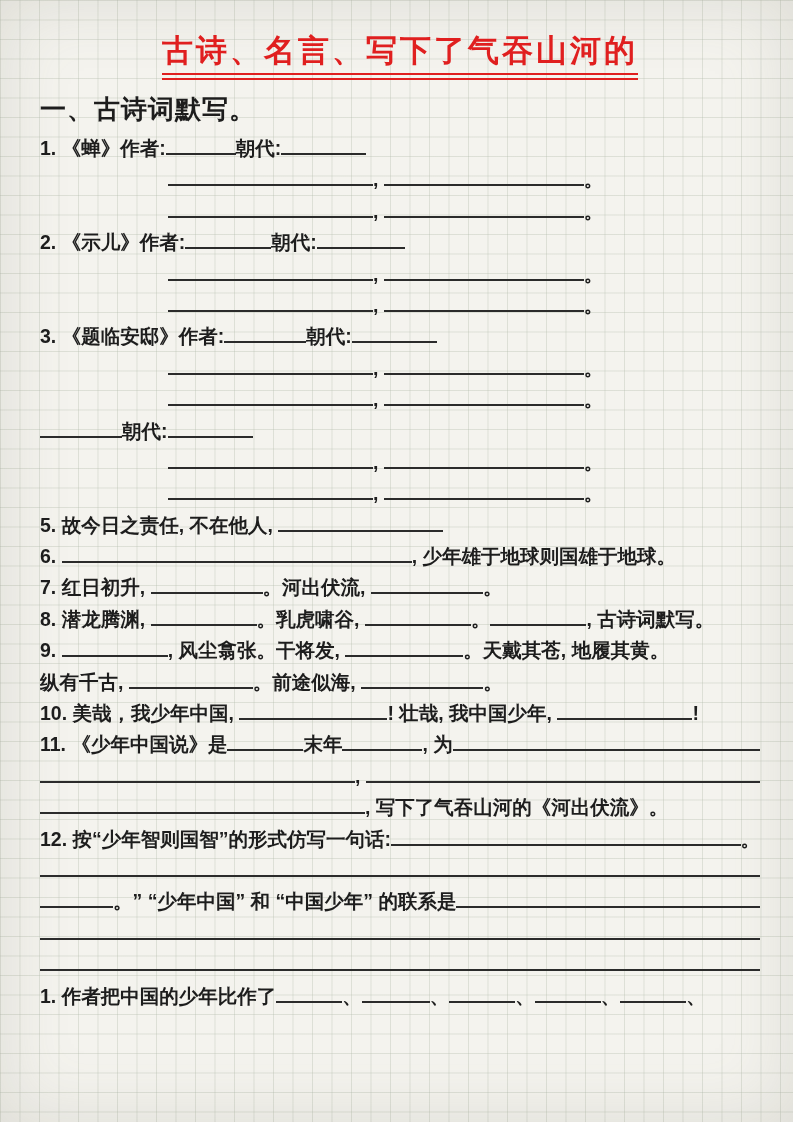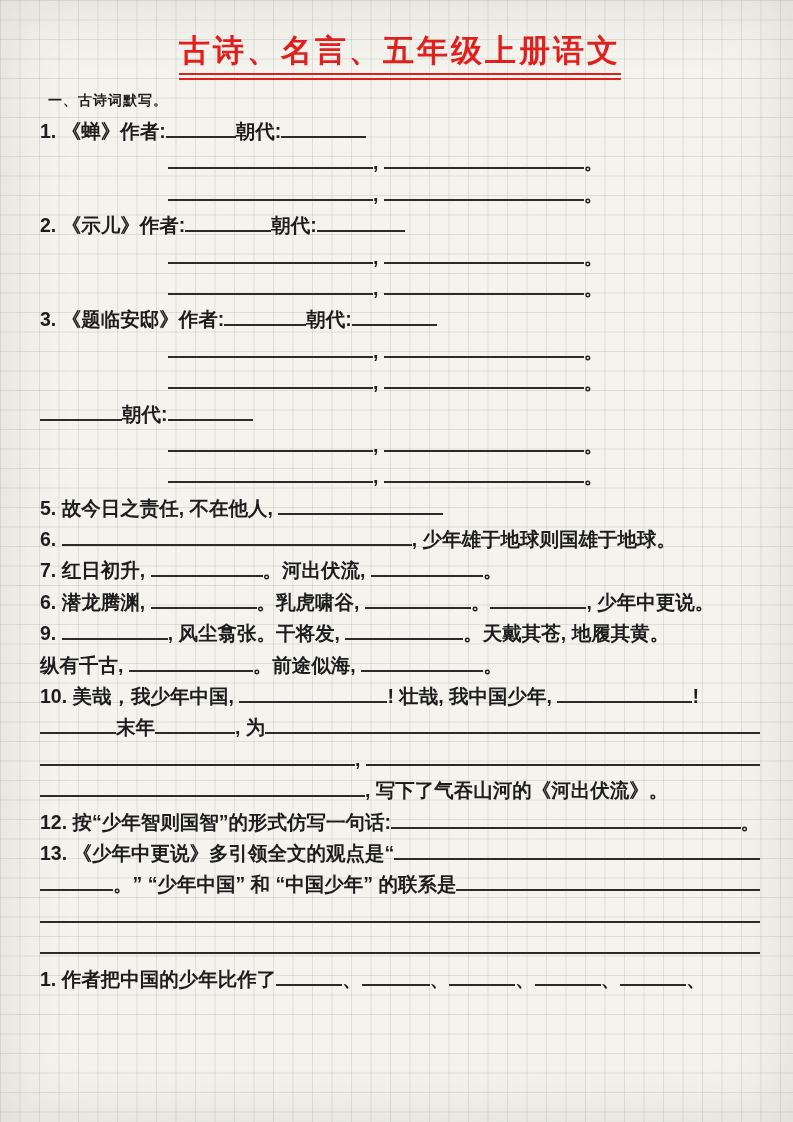--- a/index.html
+++ b/index.html
@@ -39,24 +39,24 @@
   .subtitle {
     display: inline-block;
     font-size: 31px;
     font-weight: 900;
     letter-spacing: 3px;
     color: #e01f1f;
     border-bottom: 7px double #e01f1f;
     padding-bottom: 1px;
   }
   .section {
-    font-size: 14px;
+    font-size: 26px;
     font-weight: 800;
     letter-spacing: 1px;
-    margin: 2px 0 6px 8px;
+    margin: 2px 0 6px 0;
   }
   .line {
     display: flex;
     align-items: baseline;
     height: 31.4px;
     font-size: 19.5px;
     font-weight: 700;
     overflow: hidden;
   }
   .line .t {
@@ -71,21 +71,21 @@
   .line .bl.grow {
     flex: 1 1 auto;
     min-width: 30px;
   }
 </style>
 </head>
 <body>
 
 <div class="paper">
   <div class="subtitle-wrap">
-    <span class="subtitle">古诗、名言、五年级上册语文</span>
+    <span class="subtitle">古诗、名言、写下了气吞山河的</span>
   </div>
   <div class="section">一、古诗词默写。</div>
   <div id="lines">
       <div class="line">
         <span class="t">​</span>
         <span class="t">1. 《蝉》作者:</span>
         <span class="bl" style="width: 70px;"></span>
         <span class="t">朝代:</span>
         <span class="bl" style="width: 85px;"></span>
       </div>
@@ -179,27 +179,27 @@
       <div class="line">
         <span class="t">​</span>
         <span class="t">7. 红日初升, </span>
         <span class="bl" style="width: 112px;"></span>
         <span class="t">。河出伏流, </span>
         <span class="bl" style="width: 112px;"></span>
         <span class="t">。</span>
       </div>
       <div class="line">
         <span class="t">​</span>
-        <span class="t">6. 潜龙腾渊, </span>
+        <span class="t">8. 潜龙腾渊, </span>
         <span class="bl" style="width: 106px;"></span>
         <span class="t">。乳虎啸谷, </span>
         <span class="bl" style="width: 106px;"></span>
         <span class="t">。</span>
         <span class="bl" style="width: 96px;"></span>
-        <span class="t">, 少年中更说。</span>
+        <span class="t">, 古诗词默写。</span>
       </div>
       <div class="line">
         <span class="t">​</span>
         <span class="t">9. </span>
         <span class="bl" style="width: 106px;"></span>
         <span class="t">, 风尘翕张。干将发, </span>
         <span class="bl" style="width: 118px;"></span>
         <span class="t">。天戴其苍, 地履其黄。</span>
       </div>
       <div class="line">
@@ -213,20 +213,21 @@
       <div class="line">
         <span class="t">​</span>
         <span class="t">10. 美哉，我少年中国, </span>
         <span class="bl" style="width: 148px;"></span>
         <span class="t">! 壮哉, 我中国少年, </span>
         <span class="bl" style="width: 135px;"></span>
         <span class="t">!</span>
       </div>
       <div class="line">
         <span class="t">​</span>
+        <span class="t">11. 《少年中国说》是</span>
         <span class="bl" style="width: 76px;"></span>
         <span class="t">末年</span>
         <span class="bl" style="width: 80px;"></span>
         <span class="t">, 为</span>
         <span class="bl grow"></span>
       </div>
       <div class="line">
         <span class="t">​</span>
         <span class="bl" style="width: 315px;"></span>
         <span class="t">, </span>
@@ -238,21 +239,20 @@
         <span class="t">, 写下了气吞山河的《河出伏流》。</span>
       </div>
       <div class="line">
         <span class="t">​</span>
         <span class="t">12. 按“少年智则国智”的形式仿写一句话:</span>
         <span class="bl grow"></span>
         <span class="t">。</span>
       </div>
       <div class="line">
         <span class="t">​</span>
-        <span class="t">13. 《少年中更说》多引领全文的观点是“</span>
         <span class="bl grow"></span>
       </div>
       <div class="line">
         <span class="t">​</span>
         <span class="bl" style="width: 73px;"></span>
         <span class="t">。” “少年中国” 和 “中国少年” 的联系是</span>
         <span class="bl grow"></span>
       </div>
       <div class="line">
         <span class="t">​</span>

